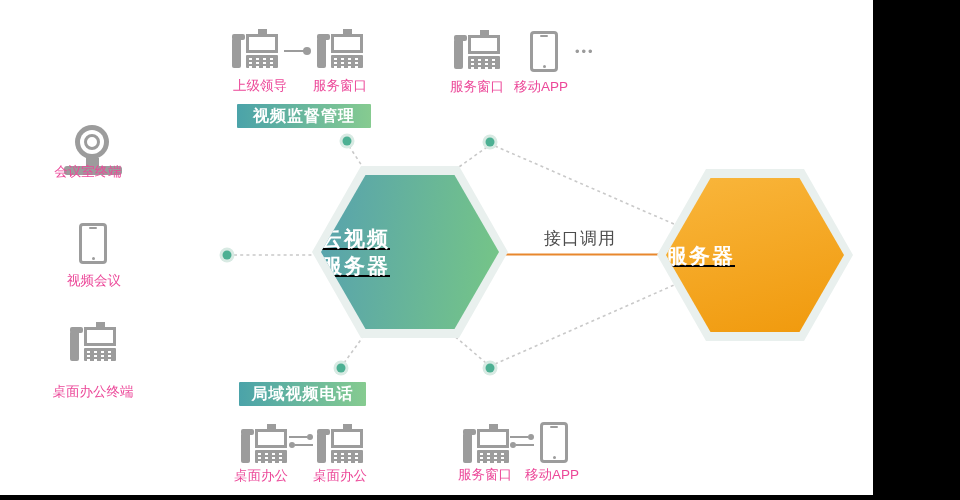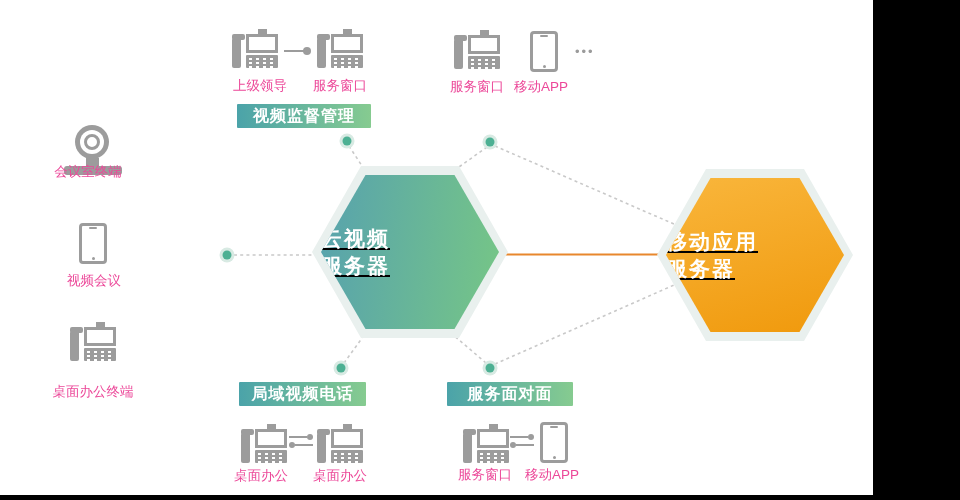--- a/index.html
+++ b/index.html
@@ -106,28 +106,27 @@
   </svg>
 
   <div class="hex hex-glow" style="left:312px;top:166px;width:196px;height:172px;"></div>
   <div class="hex hex-body cloud" style="left:321px;top:175px;width:178px;height:154px;">
     <div class="hex-title">云视频</div>
     <div class="hex-title">服务器</div>
   </div>
 
   <div class="hex hex-glow" style="left:657px;top:169px;width:196px;height:172px;"></div>
   <div class="hex hex-body mobile" style="left:666px;top:178px;width:178px;height:154px;">
-    <div class="hex-title">移动应用</div>
     <div class="hex-title">服务器</div>
   </div>
 
+  <div class="api-label" style="left:537px;top:227px;width:86px;">接口调用</div>
 
   <div class="pill" style="left:237px;top:104px;width:134px;">视频监督管理</div>
   <div class="pill" style="left:239px;top:382px;width:127px;">局域视频电话</div>
-  <div class="pill" style="left:447px;top:382px;width:126px;">服务面对面</div>
 
   <div class="icn icon-deskphone" style="left:232px;top:29px;">
     <div class="dp-handset"></div>
     <div class="dp-screen"></div>
     <div class="dp-body"></div>
     <div class="dp-keys"></div>
   </div>
   <div class="icn icon-arrow-right" style="left:284px;top:47px;"></div>
   <div class="icn icon-deskphone" style="left:317px;top:29px;">
     <div class="dp-handset"></div>

